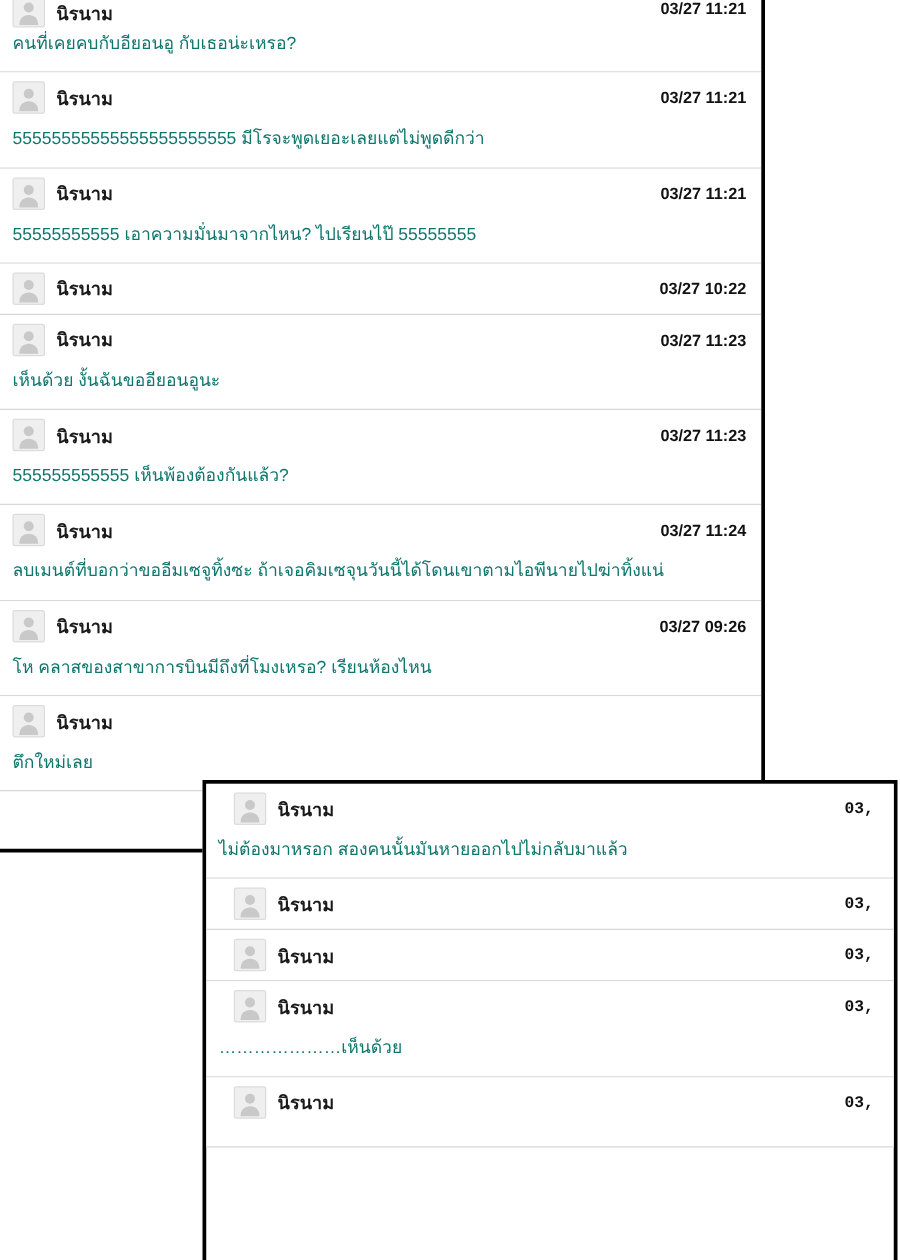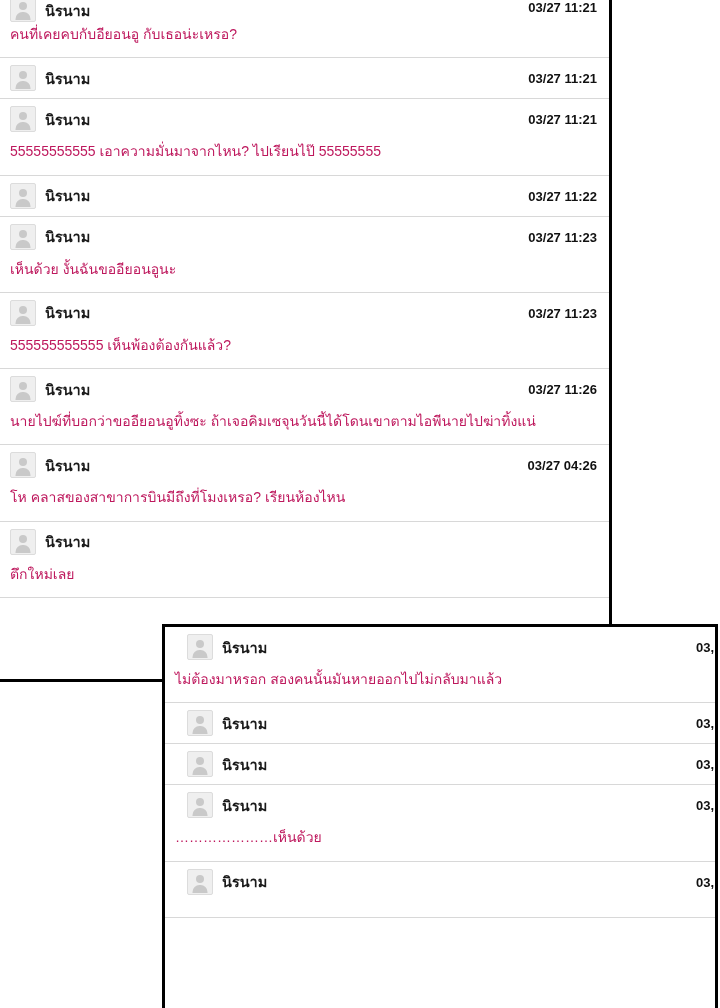--- a/index.html
+++ b/index.html
@@ -99,31 +99,31 @@
     right: 12px;
     top: 50%;
     transform: translateY(-50%);
     font-size: 13px;
     font-weight: bold;
     color: #111111;
     white-space: nowrap;
   }
   .body {
     font-size: 14px;
-    color: #be185d;
+    color: #0f766e;
     line-height: 1.45;
     padding: 2px 14px 13px 10px;
     white-space: nowrap;
     overflow: hidden;
   }
 
   
   .panel-front .comment-head { padding-left: 22px; }
   .panel-front .body { }
-  .panel-front .timestamp { right: 1px; }
+  .panel-front .timestamp { right: 16px; font-family: Liberation Mono, monospace; }
 
   
   .panel-back .comment:first-child .comment-head { height: 30px; align-items: flex-end; }
 </style>
 </head>
 <body>
 
 <div id="stage">
 
   <div class="panel-back">
@@ -136,36 +136,37 @@
       </div>
       <div class="body">คนที่เคยคบกับอียอนอู กับเธอน่ะเหรอ?</div>
     </div>
 
     <div class="comment">
       <div class="comment-head">
         <span class="avatar"></span>
         <span class="author">นิรนาม</span>
         <span class="timestamp">03/27 11:21</span>
       </div>
+      <div class="body">55555555555555555555555 มีโรจะพูดเยอะเลยแต่ไม่พูดดีกว่า</div>
     </div>
 
     <div class="comment">
       <div class="comment-head">
         <span class="avatar"></span>
         <span class="author">นิรนาม</span>
         <span class="timestamp">03/27 11:21</span>
       </div>
       <div class="body">55555555555 เอาความมั่นมาจากไหน?  ไปเรียนไป๊ 55555555</div>
     </div>
 
     <div class="comment">
       <div class="comment-head">
         <span class="avatar"></span>
         <span class="author">นิรนาม</span>
-        <span class="timestamp">03/27 11:22</span>
+        <span class="timestamp">03/27 10:22</span>
       </div>
     </div>
 
     <div class="comment">
       <div class="comment-head">
         <span class="avatar"></span>
         <span class="author">นิรนาม</span>
         <span class="timestamp">03/27 11:23</span>
       </div>
       <div class="body">เห็นด้วย งั้นฉันขออียอนอูนะ</div>
@@ -177,30 +178,30 @@
         <span class="author">นิรนาม</span>
         <span class="timestamp">03/27 11:23</span>
       </div>
       <div class="body">555555555555 เห็นพ้องต้องกันแล้ว?</div>
     </div>
 
     <div class="comment">
       <div class="comment-head">
         <span class="avatar"></span>
         <span class="author">นิรนาม</span>
-        <span class="timestamp">03/27 11:26</span>
-      </div>
-      <div class="body">นายไปฆ์ที่บอกว่าขออียอนอูทิ้งซะ ถ้าเจอคิมเซจุนวันนี้ได้โดนเขาตามไอพีนายไปฆ่าทิ้งแน่</div>
-    </div>
-
-    <div class="comment">
-      <div class="comment-head">
-        <span class="avatar"></span>
-        <span class="author">นิรนาม</span>
-        <span class="timestamp">03/27 04:26</span>
+        <span class="timestamp">03/27 11:24</span>
+      </div>
+      <div class="body">ลบเมนต์ที่บอกว่าขออีมเซจูทิ้งซะ ถ้าเจอคิมเซจุนวันนี้ได้โดนเขาตามไอพีนายไปฆ่าทิ้งแน่</div>
+    </div>
+
+    <div class="comment">
+      <div class="comment-head">
+        <span class="avatar"></span>
+        <span class="author">นิรนาม</span>
+        <span class="timestamp">03/27 09:26</span>
       </div>
       <div class="body">โห คลาสของสาขาการบินมีถึงที่โมงเหรอ? เรียนห้องไหน</div>
     </div>
 
     <div class="comment">
       <div class="comment-head">
         <span class="avatar"></span>
         <span class="author">นิรนาม</span>
         <span class="timestamp"></span>
       </div>

